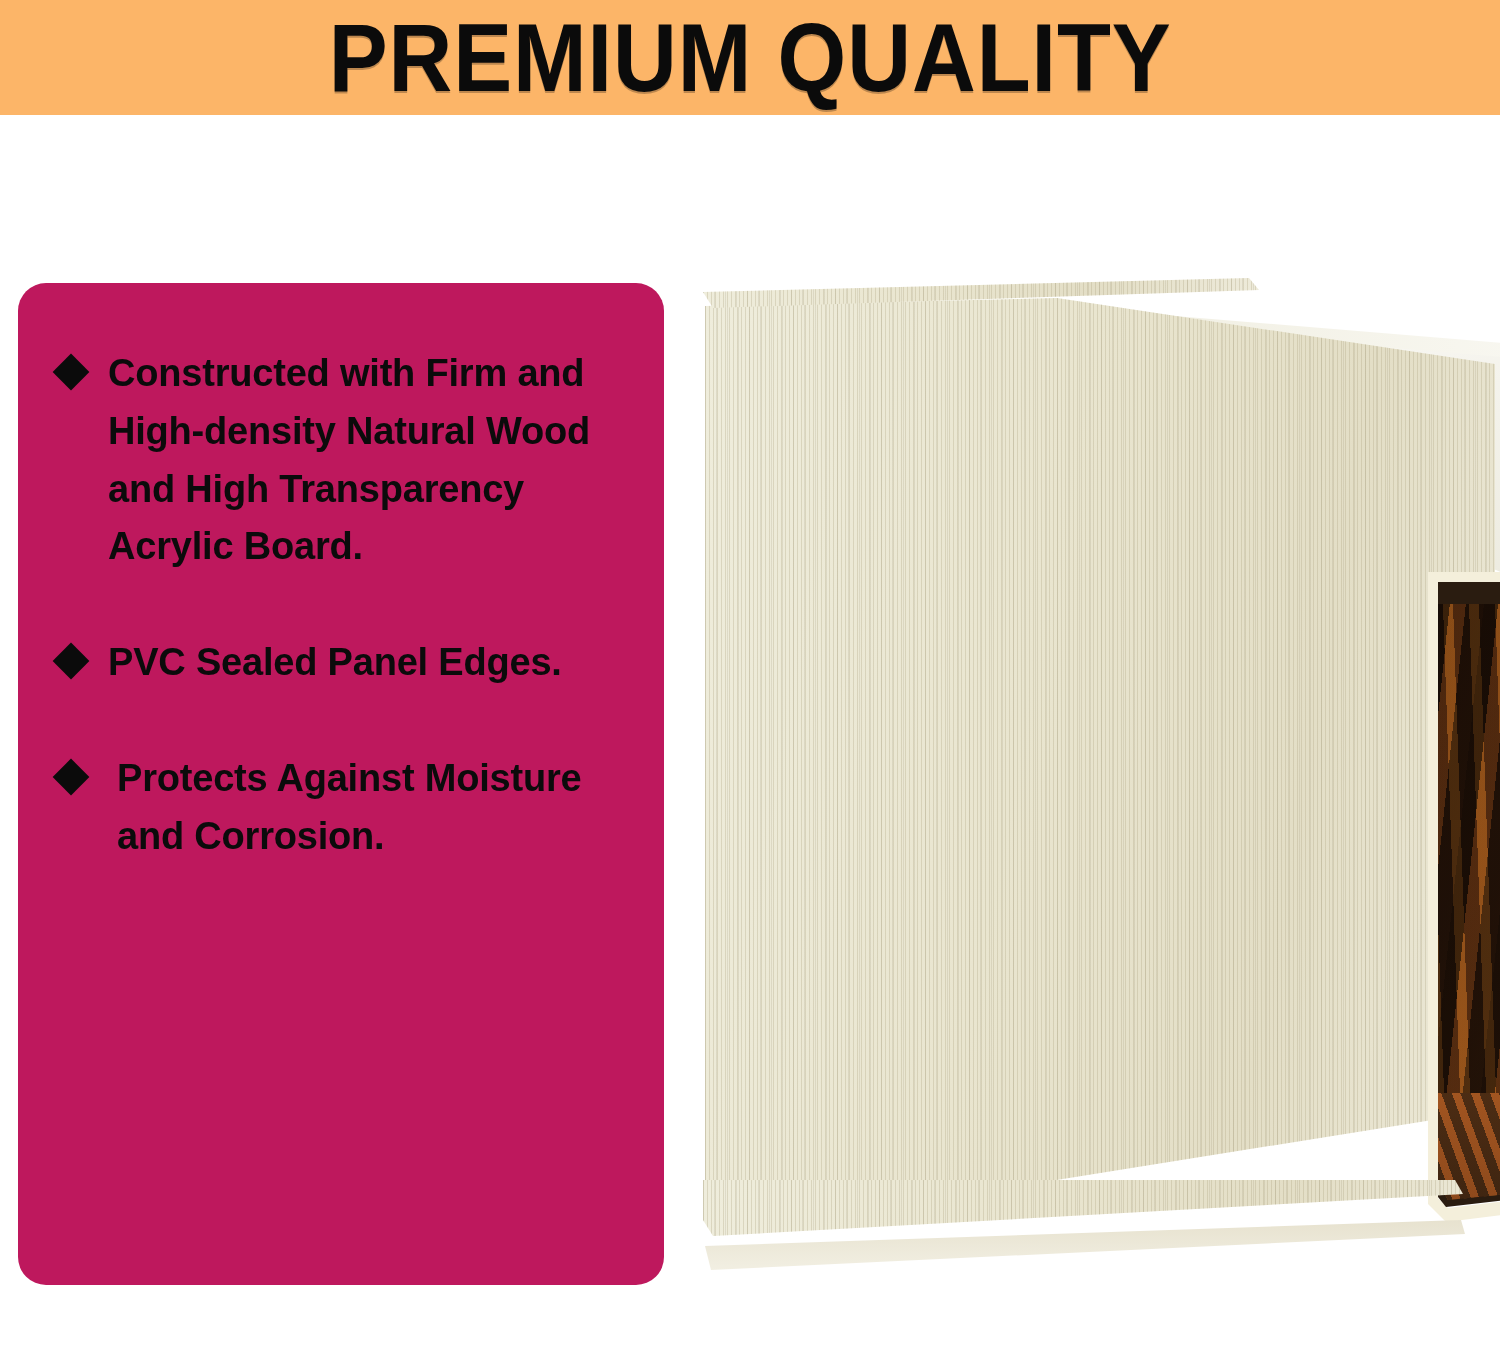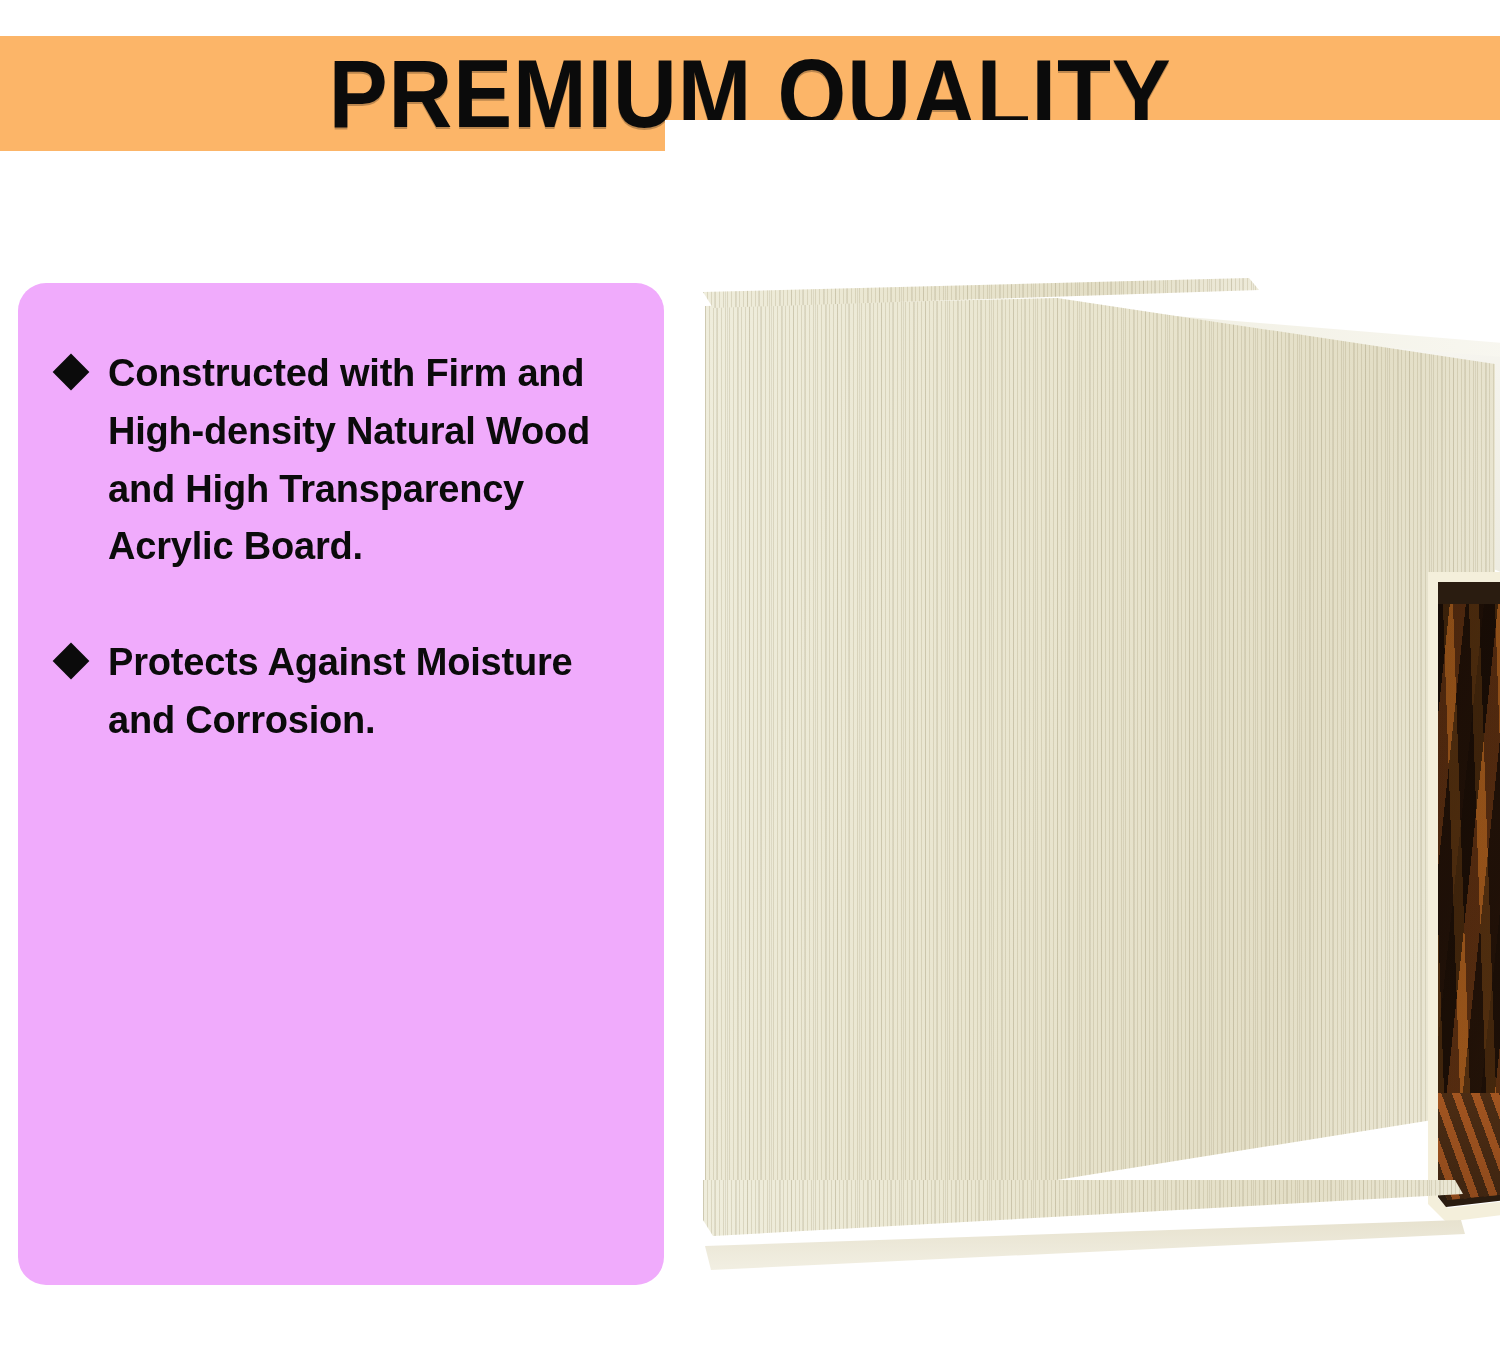--- a/index.html
+++ b/index.html
@@ -9,51 +9,51 @@
     font-family:"Liberation Sans", sans-serif;
     overflow:hidden;
     position:relative;
   }
 
   
   .banner{
     position:absolute; left:0; top:0;
     width:1500px; height:115px;
     background:#fcb568;
-    display:flex; align-items:center; justify-content:center;margin-top:36px;
+    display:flex; align-items:center; justify-content:center;
   }
   .banner-title{
     font-family:"Liberation Sans", sans-serif;
     font-weight:bold;
     font-size:96px;
     line-height:1;
     letter-spacing:1px;
     color:#0b0b0b;
     transform:scaleX(.92);
     white-space:nowrap;
     text-shadow:0 2px 0 rgba(0,0,0,.25);
   }
 
   
   .feature-card{
     position:absolute;
     left:18px; top:283px;
     width:646px; height:1002px;
-    background:#f0abfc;
+    background:#be185d;
     border-radius:28px;
     box-sizing:border-box;
     padding:62px 20px 40px 40px;
   }
   .bullet-list{list-style:none;margin:0;padding:0;}
   .bullet-item{
     display:flex;
     align-items:flex-start;
     margin-bottom:58px;
   }
-  .bullet-item:last-child{margin-bottom:0;}
+  .bullet-item:last-child{margin-bottom:0;gap:9px;}
   .diamond{
     flex:0 0 auto;
     width:26px;height:26px;
     background:#0b0b0b;
     transform:rotate(45deg);
     margin-top:14px;
     margin-right:24px;
   }
   .bullet-text{
     font-family:"Liberation Sans", sans-serif;
@@ -190,20 +190,24 @@
 </div>
 
 <div class="feature-card">
   <ul class="bullet-list">
 
     <li class="bullet-item">
       <span class="diamond"></span>
       <span class="bullet-text">Constructed with Firm and High-density Natural Wood and High Transparency Acrylic Board.</span>
     </li>
 
+    <li class="bullet-item">
+      <span class="diamond"></span>
+      <span class="bullet-text">PVC Sealed Panel Edges.</span>
+    </li>
 
 
     <li class="bullet-item">
       <span class="diamond"></span>
       <span class="bullet-text">Protects Against Moisture and Corrosion.</span>
     </li>
 
   </ul>
 </div>
 

